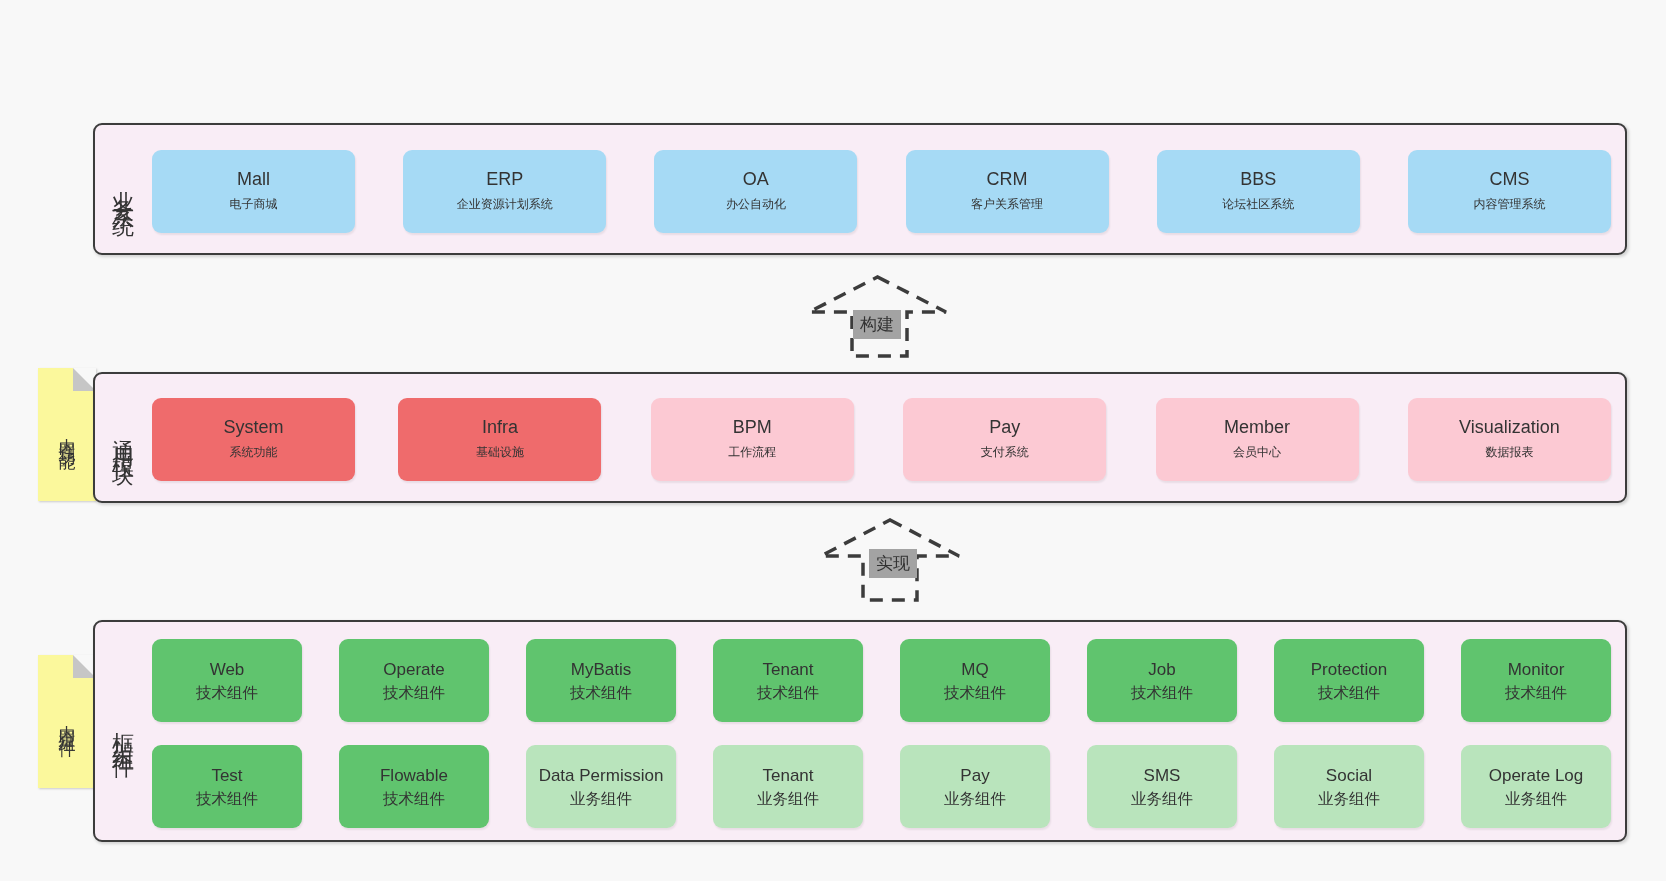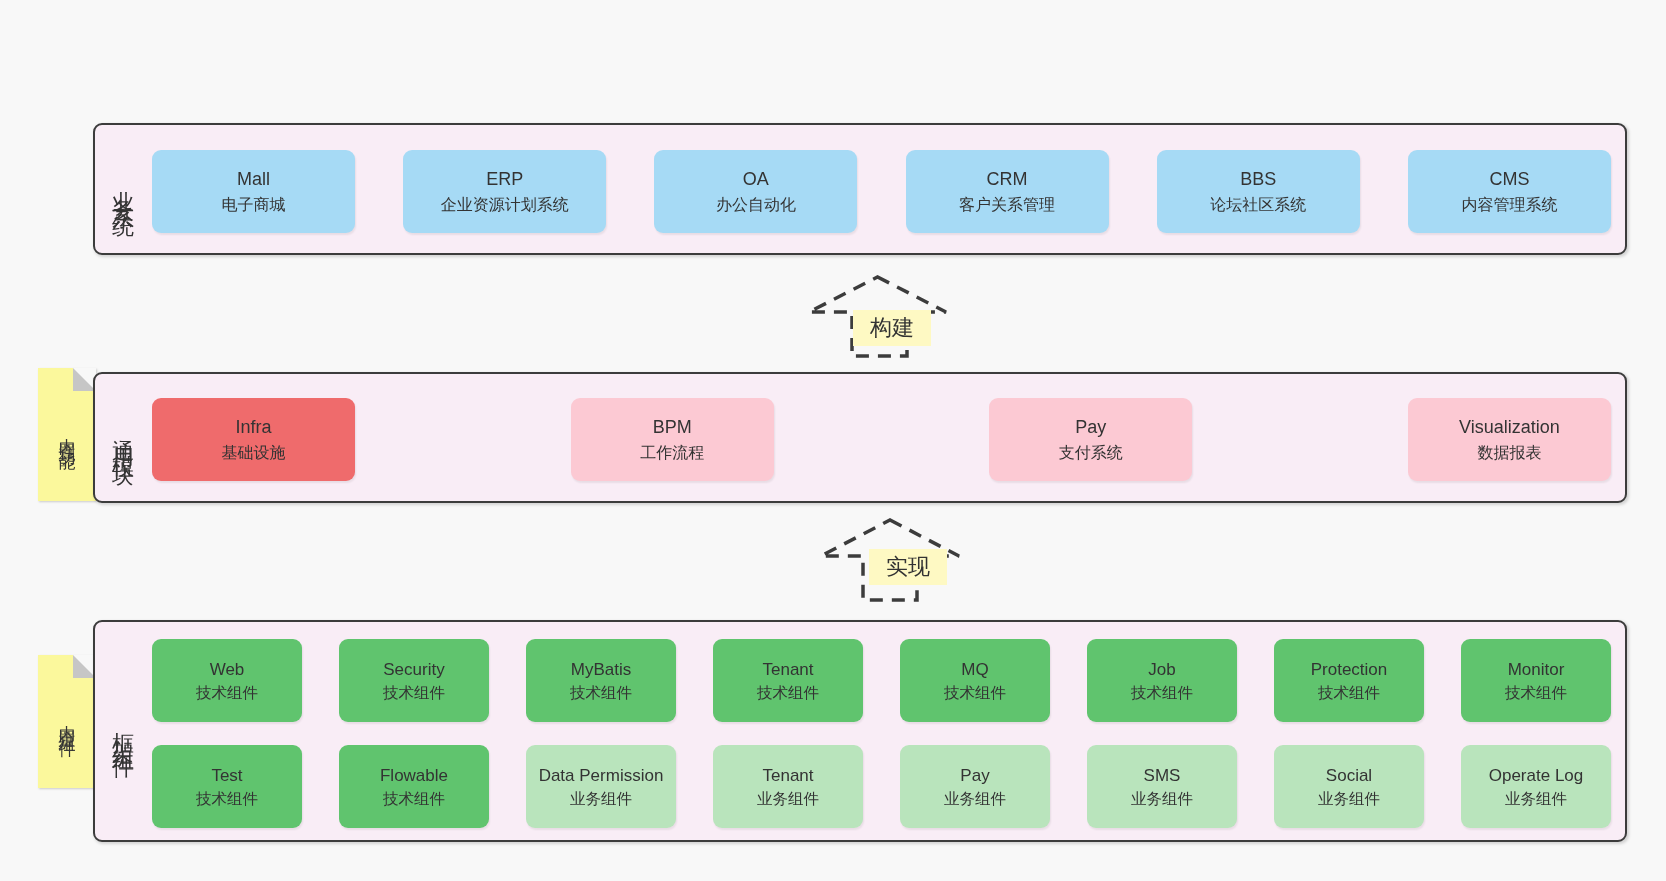--- a/index.html
+++ b/index.html
@@ -39,21 +39,21 @@
 
   .box{
     height:83px;border-radius:9px;box-sizing:border-box;
     display:flex;flex-direction:column;align-items:center;justify-content:center;
     text-align:center;box-shadow:1px 2px 2px rgba(0,0,0,.07);
     padding:2px 4px;
   }
   .box.w6{width:203px;}
   .box.w8{width:150px;}
   .box .title{font-size:18px;line-height:25px;}
-  .box .subtitle{font-size:16px;line-height:25px;}
+  .box .subtitle{font-size:12px;line-height:25px;}
   .box.w8 .title{font-size:17px;line-height:23px;text-align:center;}
   .box.w8 .subtitle{font-size:15.5px;line-height:23px;}
 
   .blue{background:#a6daf5;}
   .red{background:#ef6b6c;}
   .pink{background:#fcc9d3;margin-left:6px;}
   .green{background:#60c46e;}
   .lgreen{background:#b9e4bc;}
 
   
@@ -79,22 +79,22 @@
 
   
   .arrow{position:absolute;z-index:0;overflow:visible;}
   #arrow-build{left:807px;top:275px;}
   #arrow-implement{left:819px;top:518px;}
   .arrow polygon{
     fill:none;stroke:#3c3c3c;stroke-width:3.5;
     stroke-dasharray:13 9;stroke-linejoin:miter;
   }
   .arrow-label{
-    position:absolute;z-index:2;background:#fef9c3;
-    padding:3px 17px;font-size:22px;color:#333;white-space:nowrap;
+    position:absolute;z-index:2;background:#a3a3a3;
+    padding:3px 7px;font-size:17px;color:#333;white-space:nowrap;
   }
   #label-build{left:853px;top:310px;}
   #label-implement{left:869px;top:549px;}
 </style>
 </head>
 <body>
 
 <div class="panel" id="panel-business">
   <div class="v-label">
     <span>业务系统</span>
@@ -138,30 +138,38 @@
     <span>内置功能</span>
   </div>
 </div>
 
 <div class="panel" id="panel-modules">
   <div class="v-label">
     <span>通用模块</span>
   </div>
   <div class="box-row">
     <div class="box w6 red">
+      <div class="title">System</div>
+      <div class="subtitle">系统功能</div>
+    </div>
+    <div class="box w6 red">
       <div class="title">Infra</div>
       <div class="subtitle">基础设施</div>
     </div>
     <div class="box w6 pink">
       <div class="title">BPM</div>
       <div class="subtitle">工作流程</div>
     </div>
     <div class="box w6 pink">
       <div class="title">Pay</div>
       <div class="subtitle">支付系统</div>
+    </div>
+    <div class="box w6 pink">
+      <div class="title">Member</div>
+      <div class="subtitle">会员中心</div>
     </div>
     <div class="box w6 pink">
       <div class="title">Visualization</div>
       <div class="subtitle">数据报表</div>
     </div>
   </div>
 </div>
 
 <svg class="arrow" id="arrow-implement" width="142" height="84" viewBox="0 0 142 84">
   <polygon points="71,2 140,38 98,38 98,82 44,82 44,38 2,38"></polygon>
@@ -178,21 +186,21 @@
 <div class="panel" id="panel-components">
   <div class="v-label">
     <span>框架组件</span>
   </div>
   <div class="box-row r1">
     <div class="box w8 green">
       <div class="title">Web</div>
       <div class="subtitle">技术组件</div>
     </div>
     <div class="box w8 green">
-      <div class="title">Security</div>
+      <div class="title">Operate</div>
       <div class="subtitle">技术组件</div>
     </div>
     <div class="box w8 green">
       <div class="title">MyBatis</div>
       <div class="subtitle">技术组件</div>
     </div>
     <div class="box w8 green">
       <div class="title">Tenant</div>
       <div class="subtitle">技术组件</div>
     </div>

